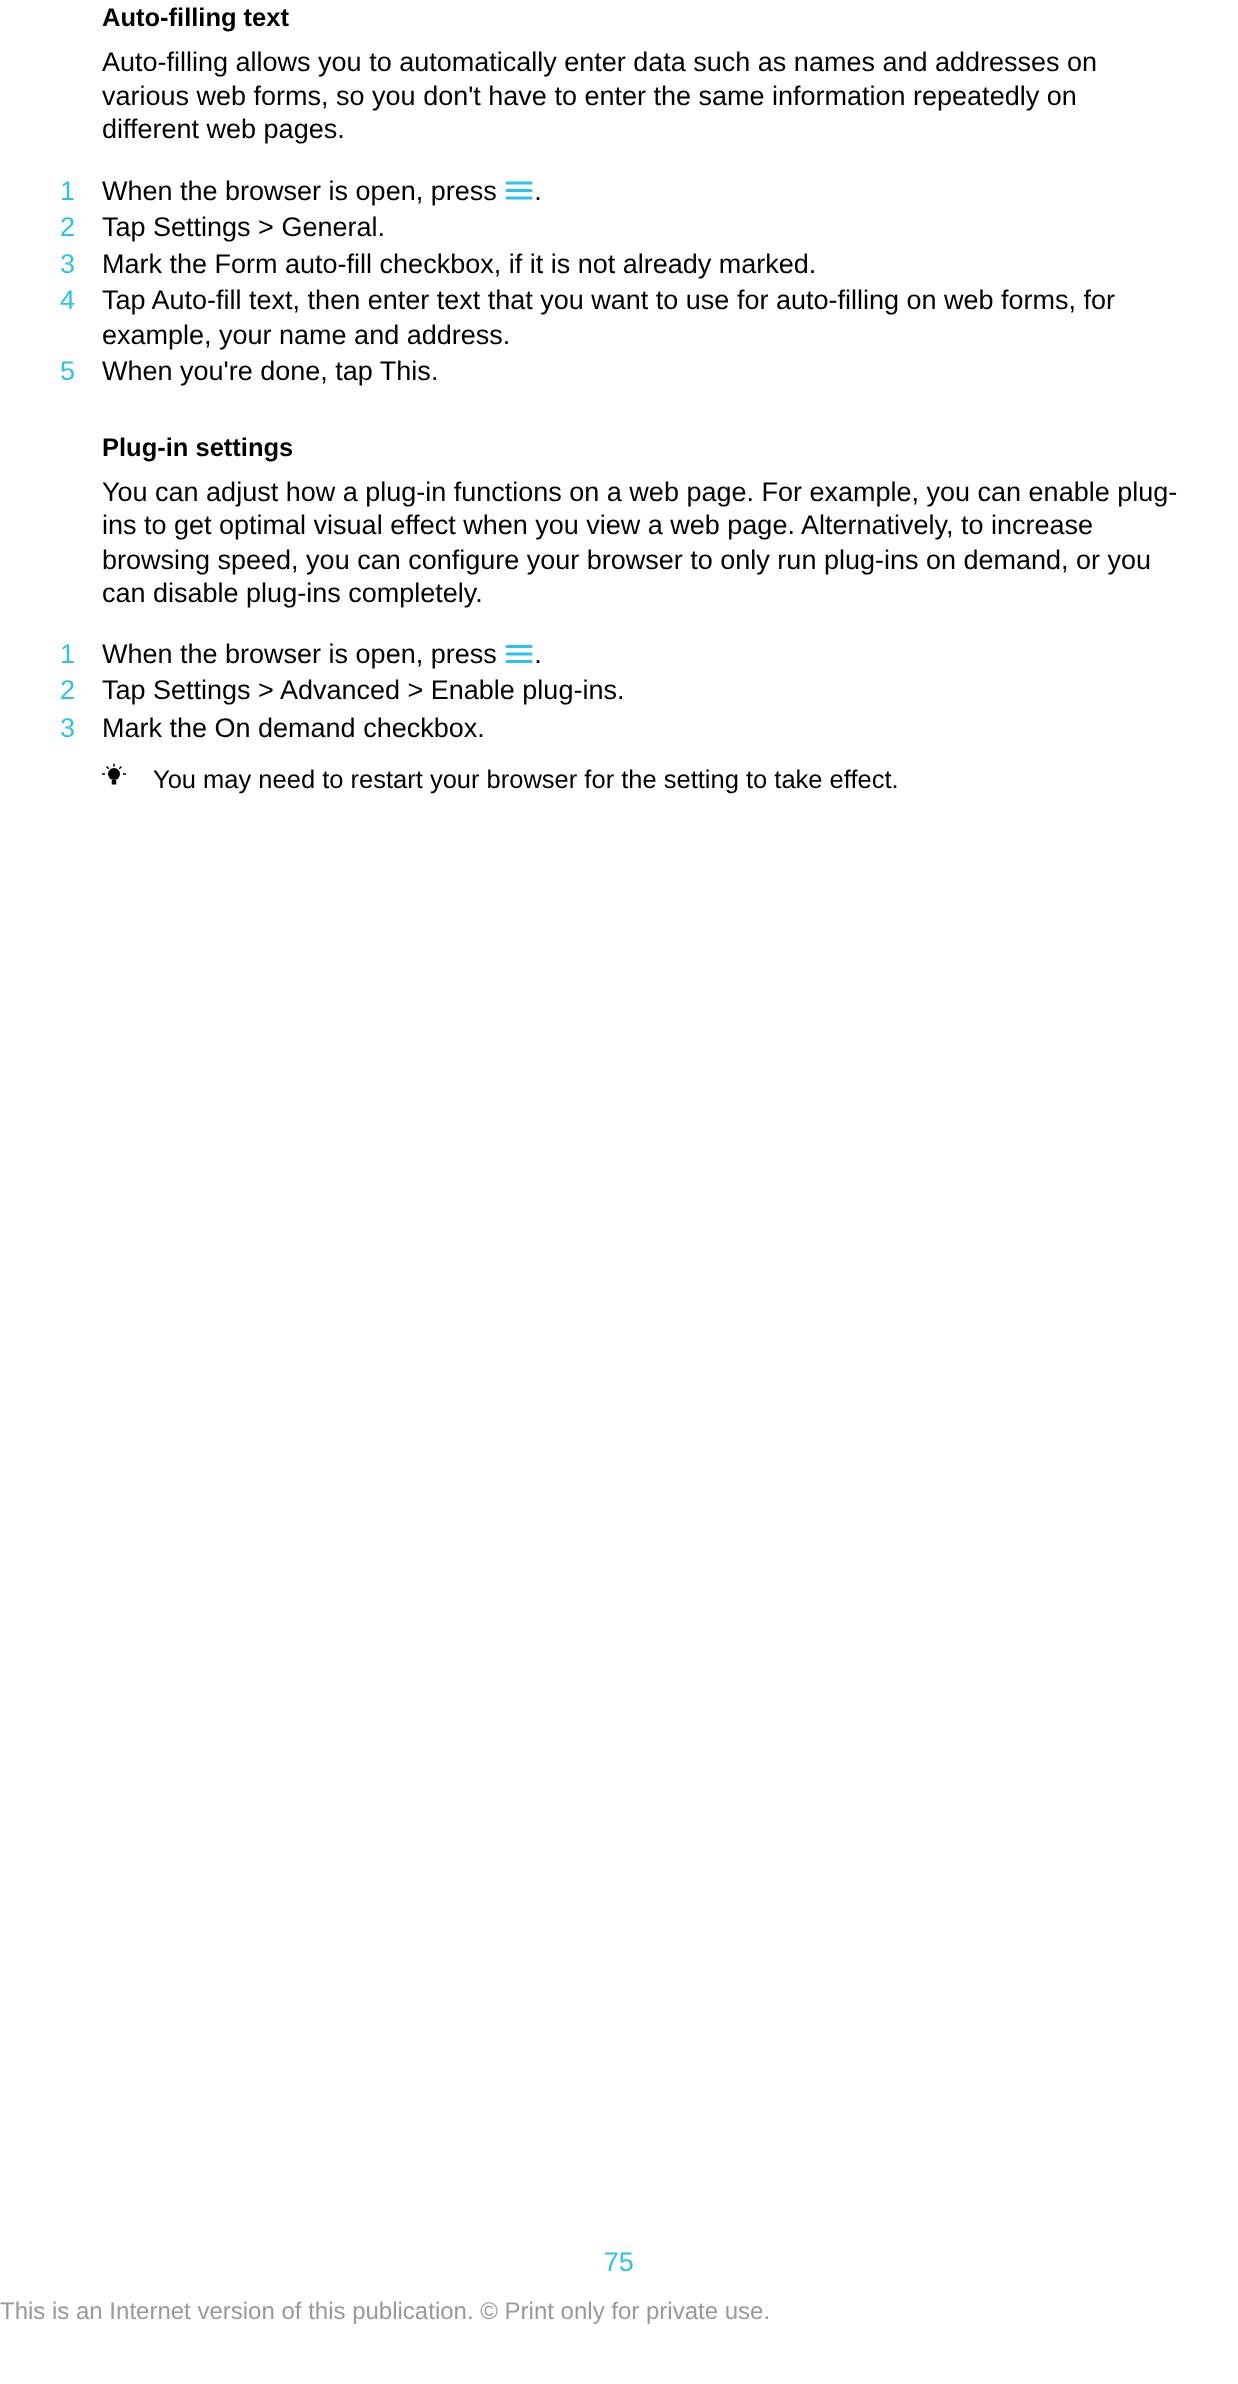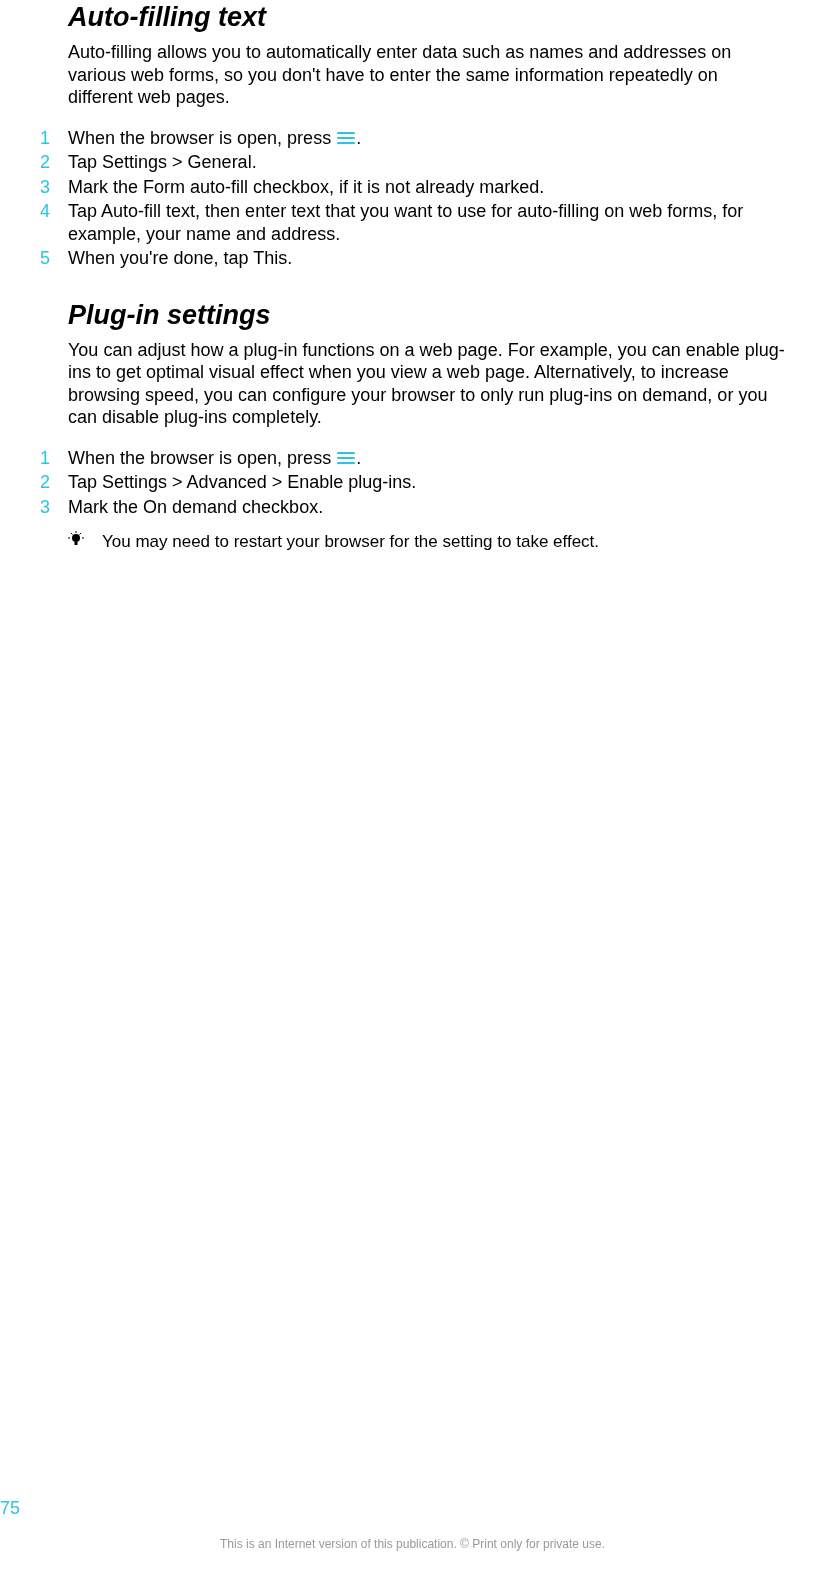--- a/index.html
+++ b/index.html
@@ -8,26 +8,25 @@
       width: 825px;
       height: 1589px;
       background: #fff;
       position: relative;
       color: #000;
     }
     .content {
       padding: 0 40px 0 40px;
     }
     .heading {
-      font-size: 27px;
+      font-size: 17px;
       font-weight: bold;
       margin-top: 2px;
       margin-bottom: 8px;
       margin-left: 0;
-      font-style: italic;
     }
     .body-text {
       font-size: 18px;
       line-height: 1.25;
       margin-bottom: 18px;
       margin-left: 0;
     }
     .subheading {
       color: #2cc3e8;
       font-size: 18px;
@@ -83,30 +82,30 @@
       padding-top: 1px;
     }
     .tip-icon svg {
       width: 16px;
       height: 16px;
     }
     .page-num {
       position: absolute;
       bottom: 70px;
       width: 100%;
+      text-align: center;
       color: #2cc3e8;
       font-size: 18px;
     }
     .footer {
       position: absolute;
       bottom: 38px;
       width: 100%;
-      text-align: center;
       color: #999;
-      font-size: 12px;
+      font-size: 16px;
     }
     .indent {
       margin-left: 28px;
     }
   </style>
 </head>
 <body>
 
 <div class="content">
   <div class="indent">

